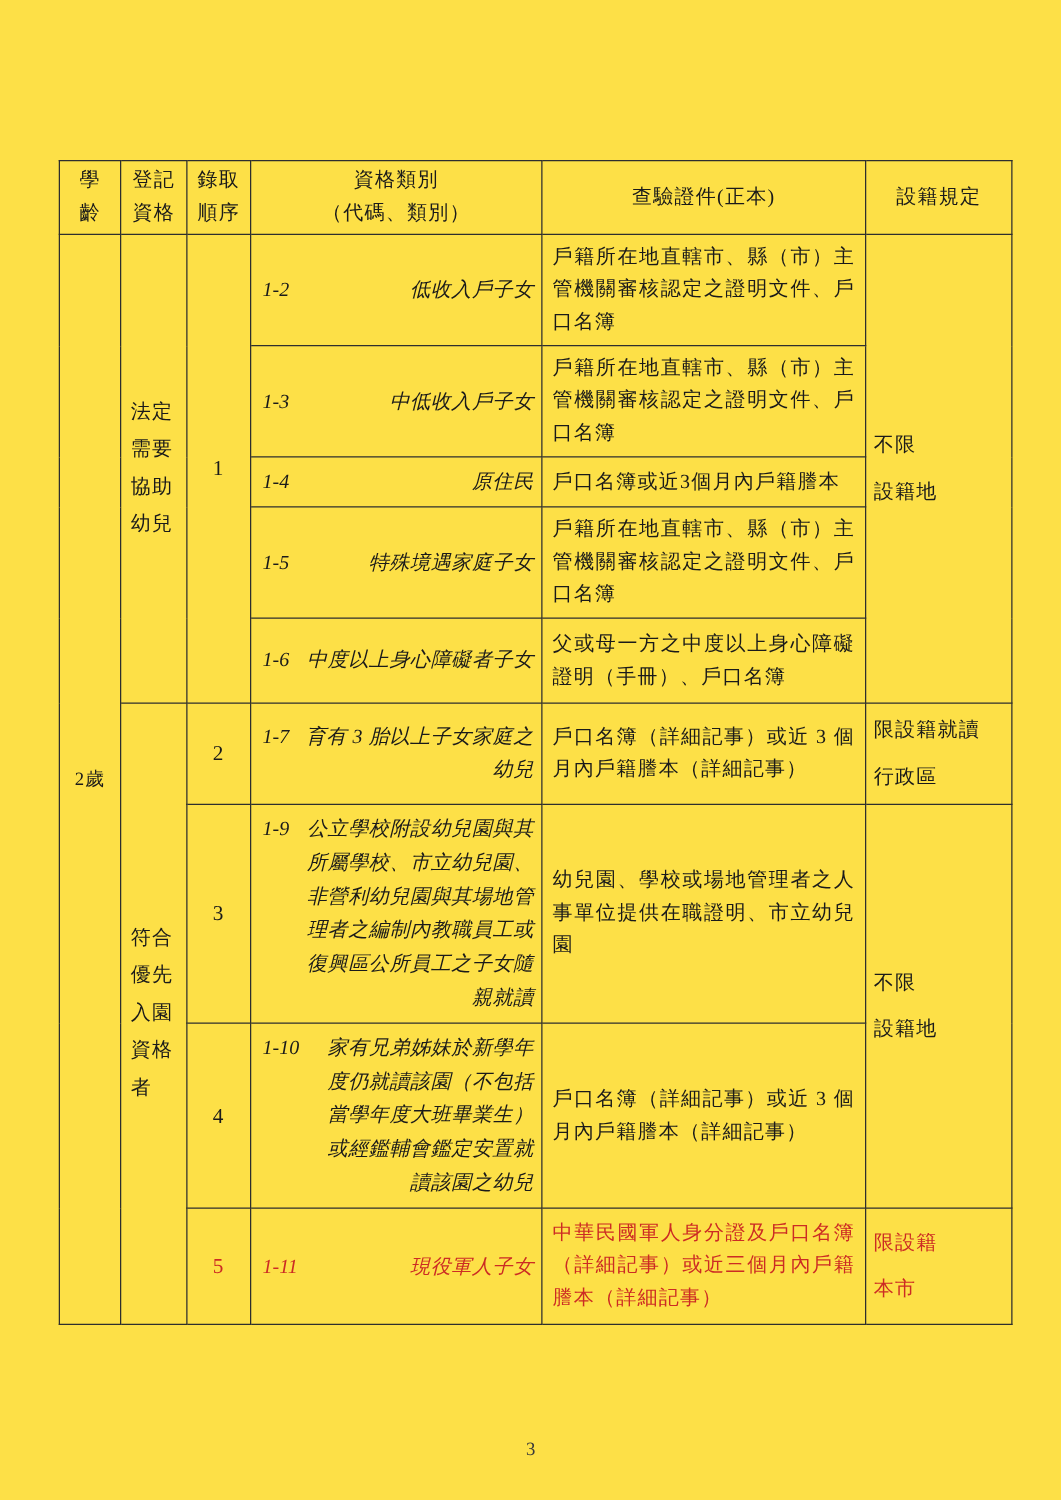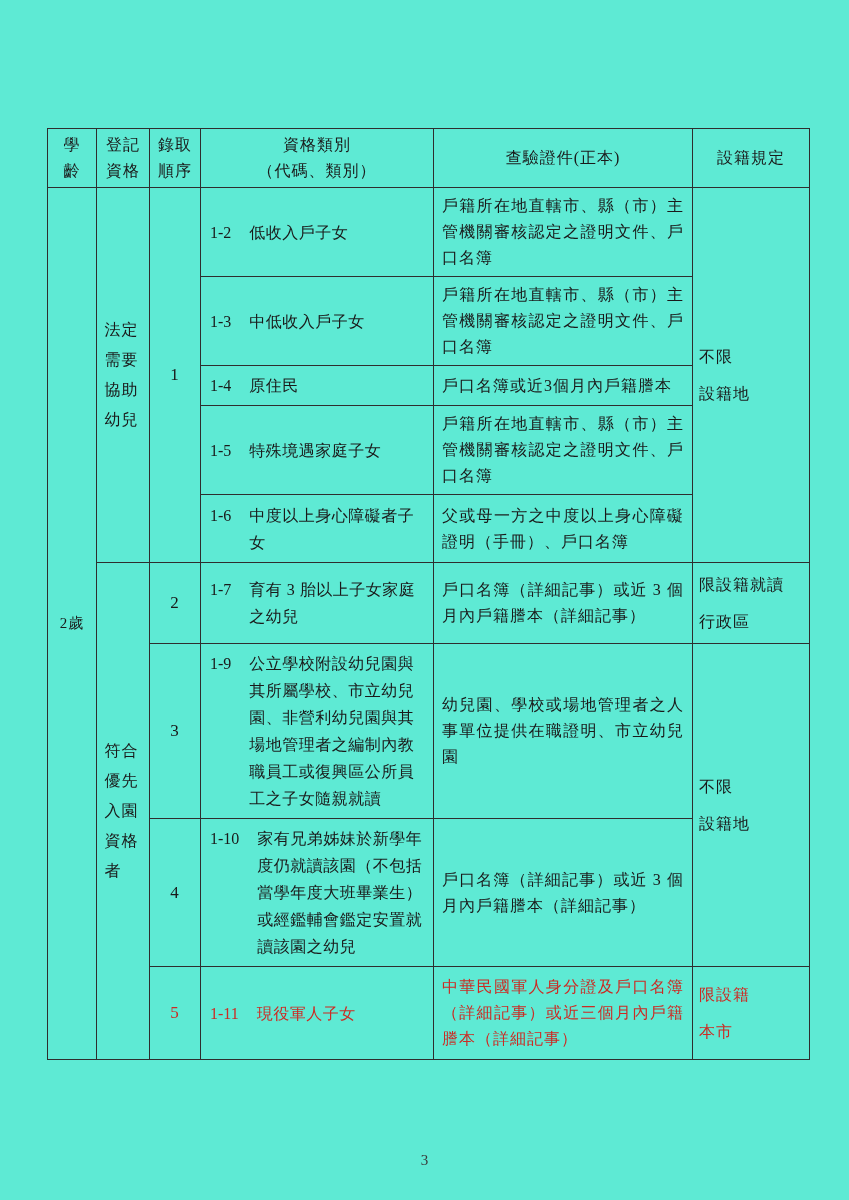--- a/index.html
+++ b/index.html
@@ -6,21 +6,21 @@
   html, body { margin: 0; padding: 0; }
   body {
     width: 849px; height: 1200px;
     background: #ffffff;
     font-family: "Liberation Serif", "DejaVu Serif", serif;
     color: #1a1a1a;
   }
   .page {
     position: relative;
     width: 849px; height: 1200px;
-    background: #5eead4;
+    background: #fde047;
     overflow: hidden;
   }
   table.elig {
     position: absolute;
     left: 47px; top: 128px;
     width: 762px;
     border-collapse: collapse;
     table-layout: fixed;
   }
   col.c-age   { width: 49px; }
@@ -62,23 +62,23 @@
     width: 37px; margin: 12px auto;
     line-height: 30px;
     letter-spacing: 1px;
     word-break: break-all;
     text-align: left;
   }
   .narrow1 { width: 20px; margin: 0 auto; word-break: break-all; }
   .narrow2 { width: 37px; margin: 0 auto; word-break: break-all; }
   .order-cell { text-align: center; font-size: 17px; }
   .cat-cell { padding: 6px 6px 6px 9px; }
-  .cat-wrap { display: flex; gap: 18px; align-items: flex-start; }
+  .cat-wrap { display: flex; gap: 7px; align-items: flex-start; font-style: italic; }
   .cat-code { white-space: nowrap; line-height: 27px; letter-spacing: 0; }
-  .cat-text { flex: 1; line-height: 27px; letter-spacing: 0.5px; text-align: left; }
+  .cat-text { flex: 1; line-height: 27px; letter-spacing: 0.5px; text-align: right; }
   .doc-cell {
     text-align: justify;
     text-align-last: left;
     line-height: 26px;
     letter-spacing: 1px;
     padding: 5px 8px;
   }
   .res-cell {
     text-align: left;
     white-space: pre-line;

